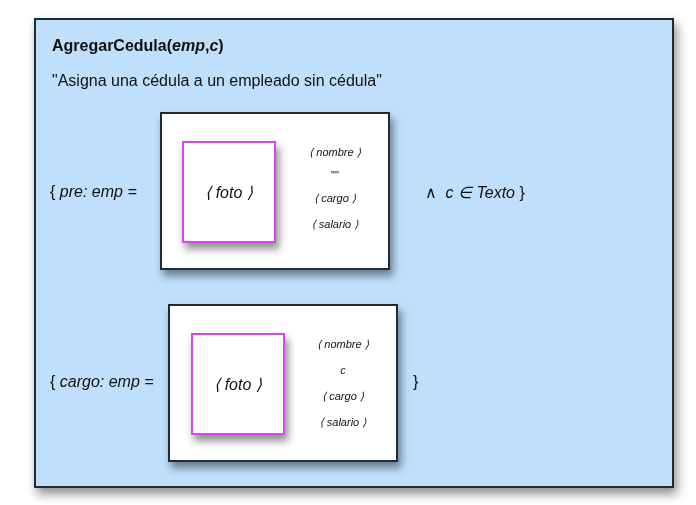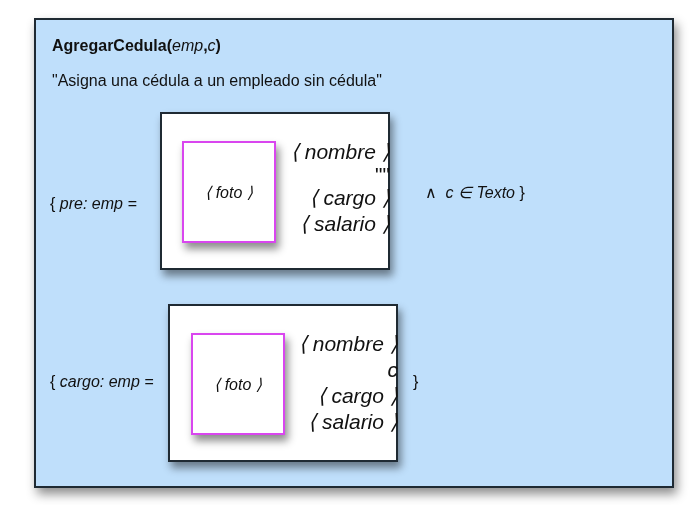--- a/index.html
+++ b/index.html
@@ -6,46 +6,46 @@
     body {
       width: 696px; height: 505px; background: #ffffff; position: relative; overflow: hidden;
       font-family: "Liberation Sans", sans-serif; color: #111;
     }
     .frame {
       position: absolute; left: 34px; top: 18px; width: 636px; height: 466px;
       background: #bfdffb; border: 2px solid #1f2a33;
       box-shadow: 3px 6px 10px rgba(0,0,0,0.45);
     }
     .title { position: absolute; left: 52px; top: 37px; font-size: 16px; font-weight: bold; }
-    .title i { font-weight: normal; text-align: center; }
+    .title i { font-weight: bold; text-align: center; }
     .desc { position: absolute; left: 52px; top: 72px; font-size: 16px; }
     .card {
       position: absolute; width: 226px; height: 154px; background: #fff;
       border: 2px solid #1f2a33; box-shadow: 3px 6px 8px rgba(0,0,0,0.45);
     }
     .photo {
       position: absolute; width: 90px; height: 98px; background: #fff;
       border: 2px solid #d946ef; box-shadow: 3px 6px 8px rgba(0,0,0,0.45);
       display: flex; align-items: center; justify-content: center; font-size: 16px;
     }
-    .fields { position: absolute; text-align: right; font-size: 21px; line-height: 26px; }
+    .fields { position: absolute; text-align: center; font-size: 11px; line-height: 26px; }
     .fields i, .photo i { font-style: italic; }
     .label { position: absolute; font-size: 16px; }
     .label i { font-style: italic; }
   </style>
 </head>
 <body>
 
 <div class="frame"></div>
 
 <div class="title"><span>AgregarCedula(</span><i>emp</i><span>,</span><i>c</i><span>)</span></div>
 
 <div class="desc">"Asigna una cédula a un empleado sin cédula"</div>
 
-<div class="label" style="left:50px; top:183px;margin-top:12px;"><span>{ </span><i>pre: emp =</i></div>
+<div class="label" style="left:50px; top:183px;"><span>{ </span><i>pre: emp =</i></div>
 
 <div class="card" style="left:160px; top:112px;">
   <div class="photo" style="left:20px; top:27px;">
       <i>⟨ foto ⟩</i>
     </div>
   <div class="fields" style="left:118px; top:25px; width:110px;">
     <div><i>⟨ nombre ⟩</i></div>
     <div style="line-height:20px;">""</div>
     <div><i>⟨ cargo ⟩</i></div>
     <div><i>⟨ salario ⟩</i></div>

